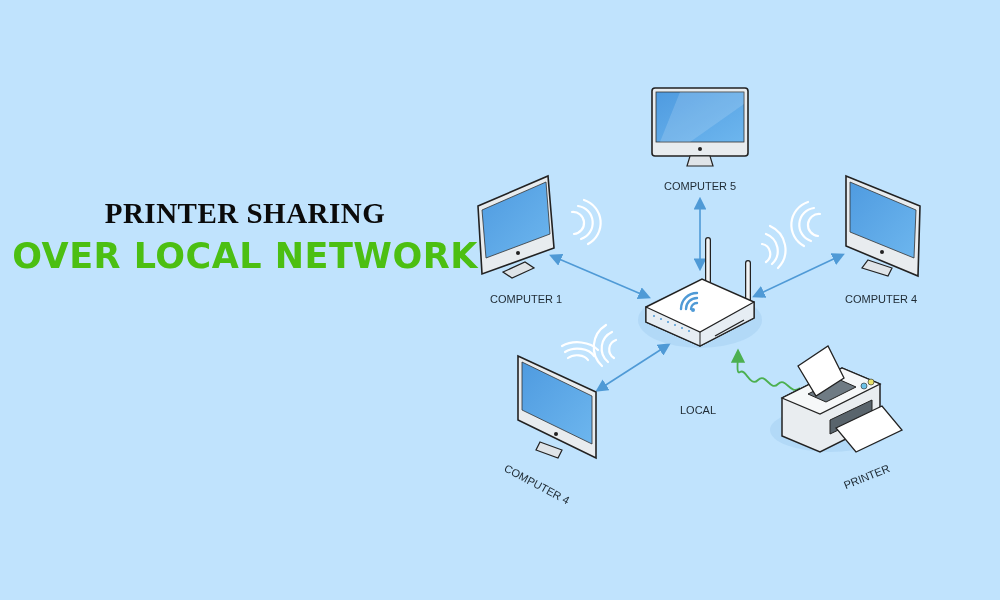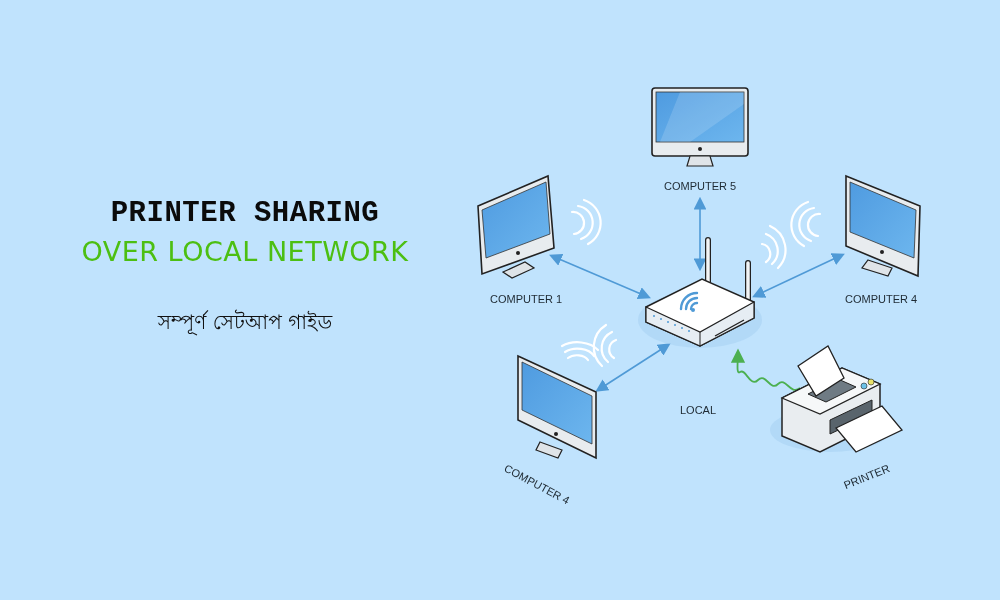--- a/index.html
+++ b/index.html
@@ -1,30 +1,29 @@
 <!DOCTYPE html>
 <html><head>
 <meta charset="utf-8">
 <style>
   html,body{margin:0;padding:0;}
   body{width:1000px;height:600px;background:#c0e3fd;position:relative;overflow:hidden;font-family:"DejaVu Sans",sans-serif;}
-  .title1{position:absolute;left:0;width:490px;top:197px;text-align:center;font-family:Liberation Mono, monospace;font-weight:bold;font-size:29px;letter-spacing:0.5px;color:#0b0b0b;}
-  .title2{position:absolute;left:0;width:490px;top:236px;text-align:center;font-family:"DejaVu Sans",sans-serif;font-weight:normal;font-size:27px;letter-spacing:0.5px;}
+  .title1{position:absolute;left:0;width:490px;top:197px;text-align:center;font-family:Liberation Serif, serif;font-weight:bold;font-size:29px;letter-spacing:0.5px;color:#0b0b0b;}
+  .title2{position:absolute;left:0;width:490px;top:236px;text-align:center;font-family:"DejaVu Sans",sans-serif;font-weight:bold;font-size:35px;letter-spacing:0.5px;}
   .sub{position:absolute;left:20px;width:450px;top:307px;text-align:center;font-family:"DejaVu Sans",sans-serif;font-size:20px;line-height:30px;color:#111;}
   .sub div{white-space:nowrap;}
   svg.diagram{position:absolute;left:0;top:0;}
   .lbl{position:absolute;font-family:"Liberation Sans",sans-serif;font-size:11px;color:#1e2a33;white-space:nowrap;}
 </style>
 </head>
 <body>
 
 <div class="title1">PRINTER SHARING</div>
 <div class="title2" style="color:#4cbf12">OVER LOCAL NETWORK</div>
 <div class="sub">
-  <div>সম্পূর্ণ সেটআপ গাইড</div>
 </div>
 
 <svg class="diagram" width="1000" height="600" viewBox="0 0 1000 600">
   <defs>
     <marker id="ah" markerWidth="8" markerHeight="8" refX="6" refY="4" orient="auto-start-reverse">
       <path d="M0,0 L8,4 L0,8 Z" fill="#4f9ad6"></path>
     </marker>
     <marker id="ahg" markerWidth="8" markerHeight="8" refX="6" refY="4" orient="auto">
       <path d="M0,0 L8,4 L0,8 Z" fill="#4cb050"></path>
     </marker>

